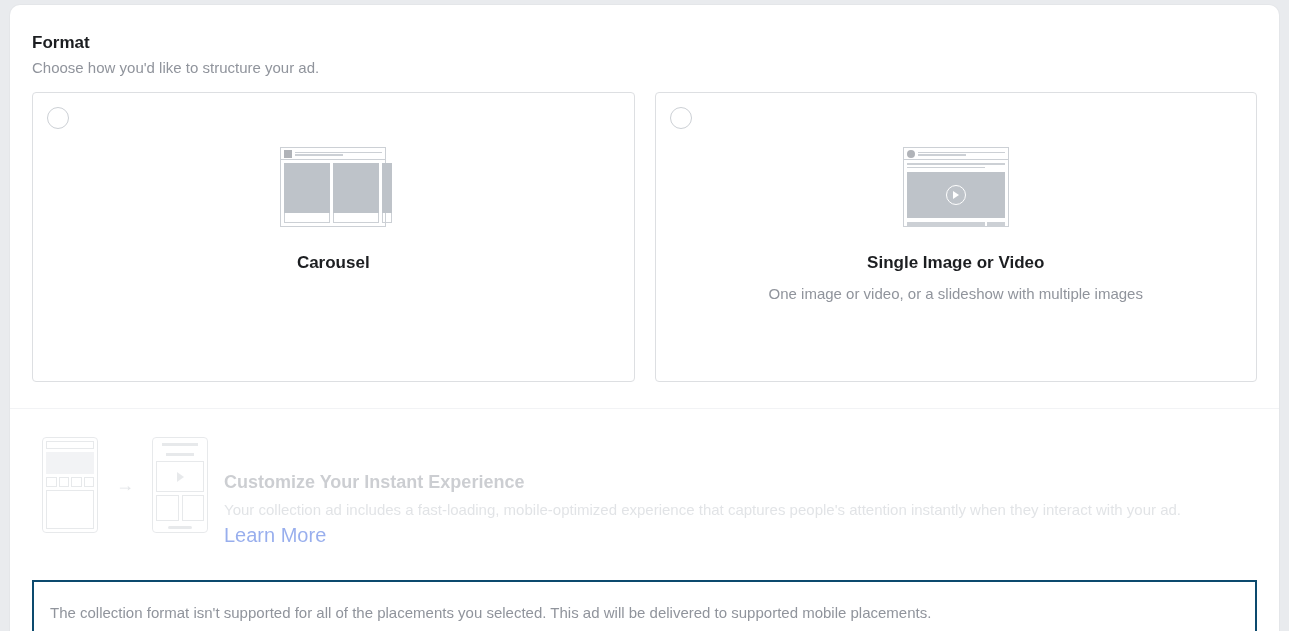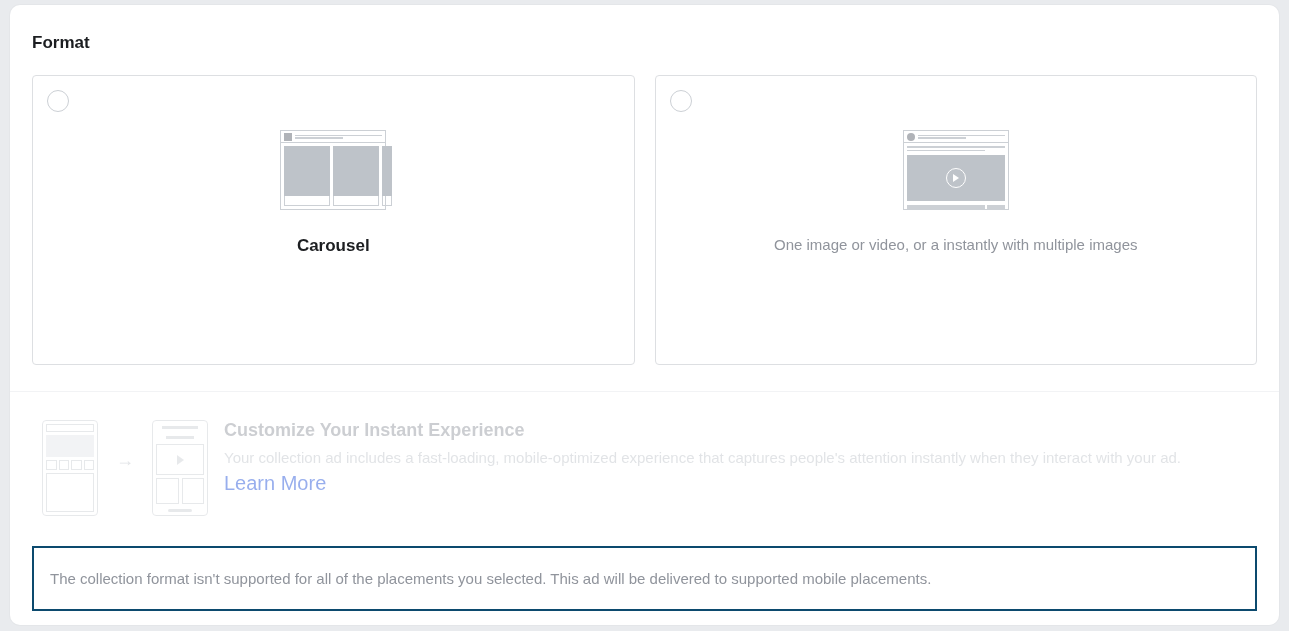--- a/index.html
+++ b/index.html
@@ -175,21 +175,21 @@
     .phone .ph-block{flex:1;border:1px solid #ccd0d5;}
     .phone .ph-line{height:3px;background:#ccd0d5;margin:2px 6px;}
     .phone .ph-video{flex:1;border:1px solid #ccd0d5;display:flex;align-items:center;justify-content:center;}
     .phone .ph-tri{width:0;height:0;border-top:5px solid transparent;border-bottom:5px solid transparent;border-left:7px solid #ccd0d5;}
     .phone .ph-split{display:flex;gap:3px;height:26px;}
     .phone .ph-split div{flex:1;border:1px solid #ccd0d5;}
     .phone .ph-bottom{height:3px;width:24px;background:#ccd0d5;border-radius:2px;margin:2px auto 0;}
     .arrow{
       align-self:center;color:#bec3c9;font-size:18px;margin:0 2px 16px;
     }
-    .instant-text{flex:1;}
+    .instant-text{flex:1;margin-top:35px;}
     .instant-title{
       font-size:18px;font-weight:700;color:#90949c;margin-bottom:6px;
     }
     .instant-desc{
       font-size:15px;color:#bec3c9;line-height:1.45;
     }
     .instant-link{
       color:#1d4ed8;font-size:20px;cursor:pointer;
     }
     .notice{
@@ -200,20 +200,21 @@
       color:#90949c;
     }
   </style>
 </head>
 <body>
 
 <div class="panel">
 
   <div class="panel-header">
     <div class="section-title">Format</div>
+    <div class="section-subtitle">Choose how you'd like to structure your ad.</div>
   </div>
 
   <div class="cards">
 
     <div class="card">
       <div class="radio"></div>
       <div class="card-body">
         <div class="thumb">
           <div class="thumb-topbar">
             <div class="thumb-avatar"></div>
@@ -259,21 +260,22 @@
           <div class="thumb-player" style="top:24px;bottom:8px;">
             <div class="thumb-play-circle">
                 <div class="thumb-play-tri"></div>
               </div>
           </div>
           <div class="thumb-under">
             <div class="bar"></div>
               <div class="bar short"></div>
           </div>
         </div>
-        <div class="card-desc">One image or video, or a instantly with multiple images</div>
+        <div class="card-title">Single Image or Video</div>
+        <div class="card-desc">One image or video, or a slideshow with multiple images</div>
       </div>
     </div>
 
   </div>
 
   <div class="divider"></div>
 
   <div class="instant-row">
     <div class="phone">
       <div class="ph-top"></div>

